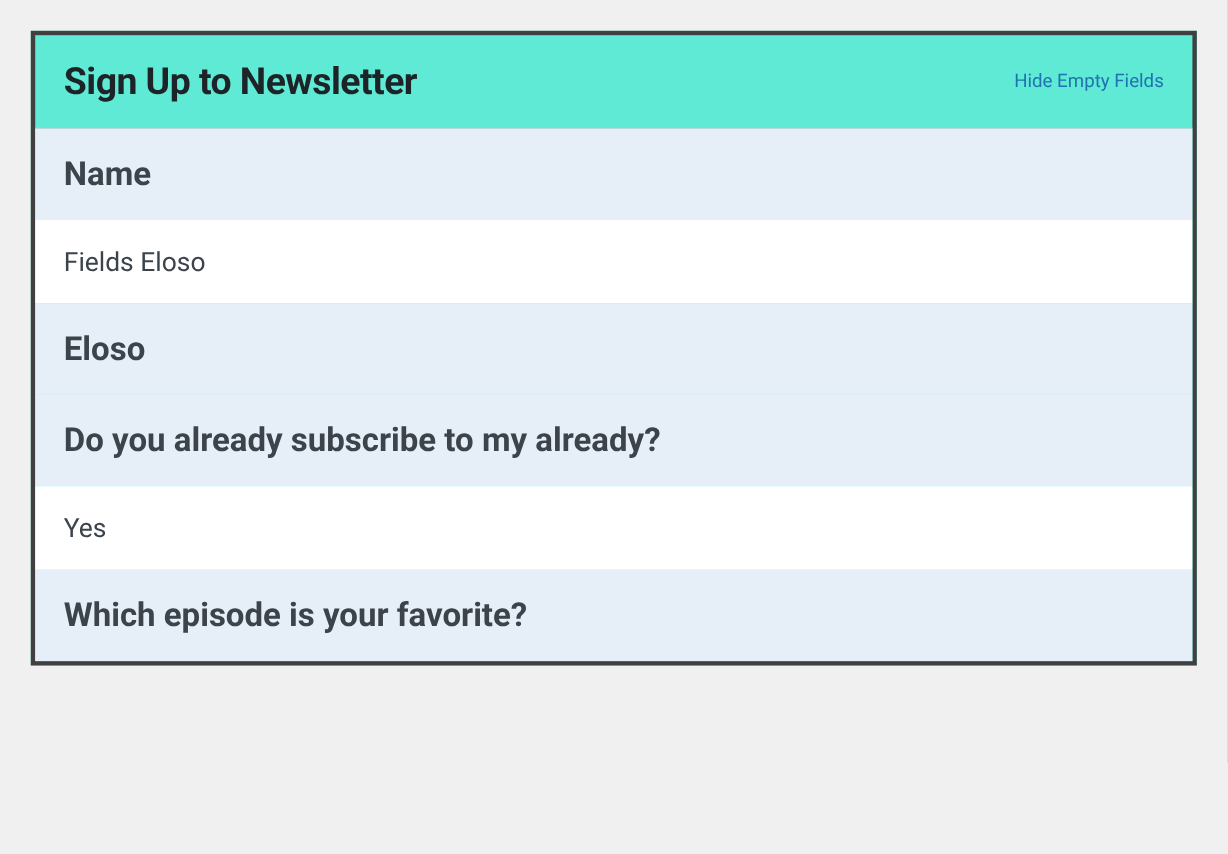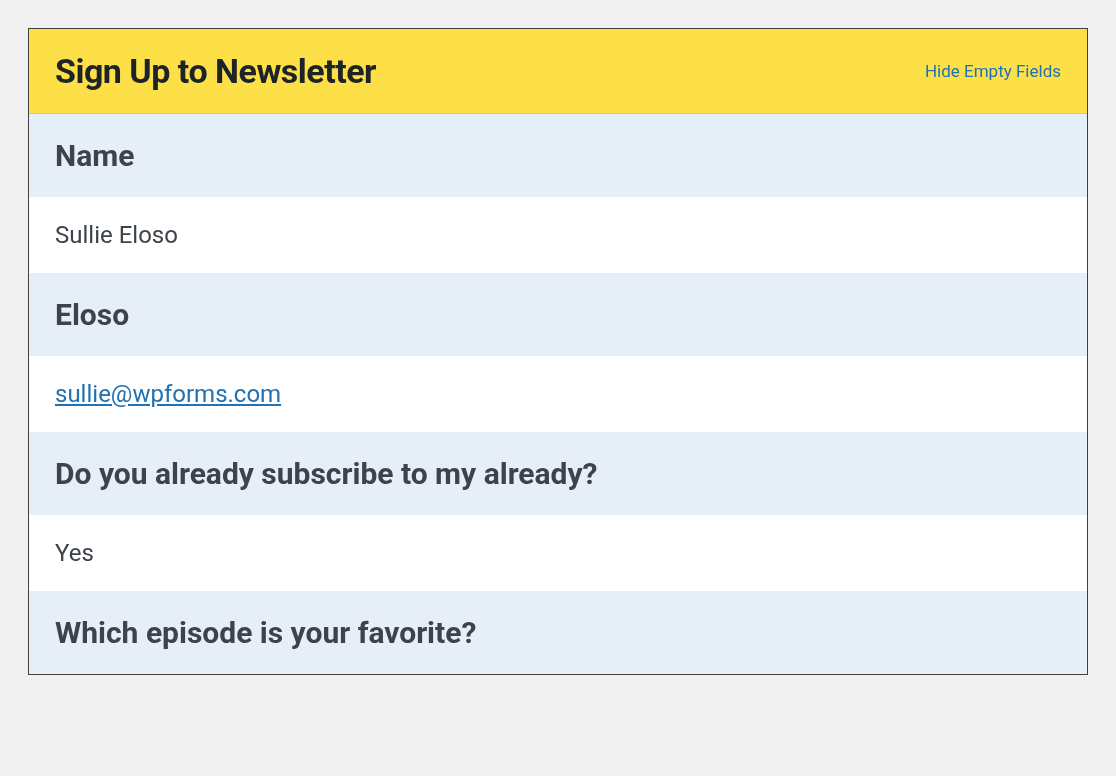--- a/index.html
+++ b/index.html
@@ -7,22 +7,22 @@
       margin: 0;
       padding: 0;
     }
     body {
       font-family: -apple-system, BlinkMacSystemFont, "Segoe UI", Roboto, Helvetica, Arial, sans-serif;
       background: #f0f0f1;
       padding: 28px;
       color: #1d2327;
     }
     .panel {
-      background: #fde047;
-      border: 1px solid #404040;
+      background: #5eead4;
+      border: 4px solid #404040;
       width: 100%;
     }
     .panel-header {
       display: flex;
       justify-content: space-between;
       align-items: center;
       padding: 22px 26px;
       border-bottom: 1px solid #c3c4c7;
     }
     .panel-title {
@@ -60,24 +60,21 @@
 </head>
 <body>
 
 <div class="panel">
   <div class="panel-header">
     <h1 class="panel-title">Sign Up to Newsletter</h1>
     <a class="toggle-link">Hide Empty Fields</a>
   </div>
 
   <div class="field-label-row">Name</div>
-  <div class="field-value-row">Sullie Eloso</div>
+  <div class="field-value-row">Fields Eloso</div>
 
   <div class="field-label-row">Eloso</div>
-  <div class="field-value-row">
-    <a>sullie@wpforms.com</a>
-  </div>
 
   <div class="field-label-row">Do you already subscribe to my already?</div>
   <div class="field-value-row">Yes</div>
 
   <div class="field-label-row">Which episode is your favorite?</div>
 </div>
 
 </body></html>

